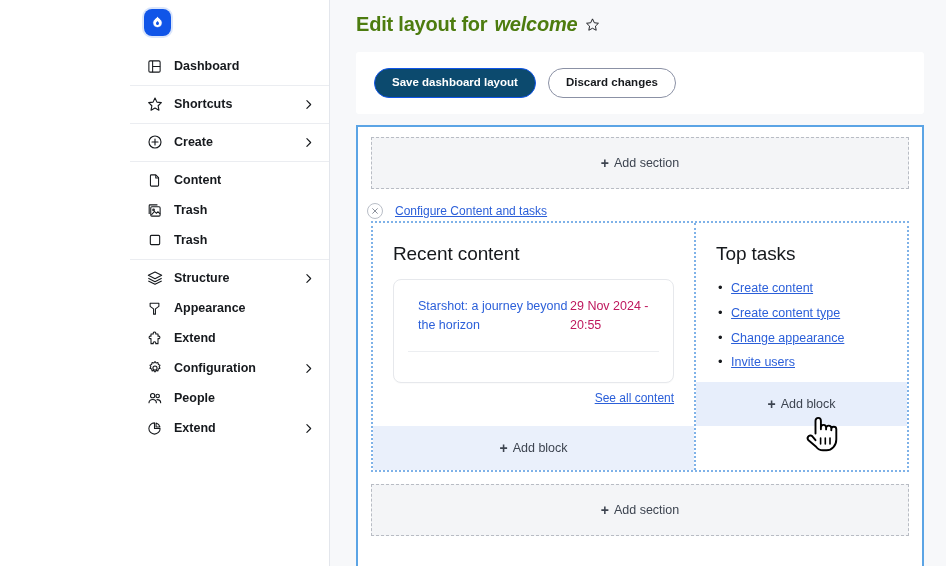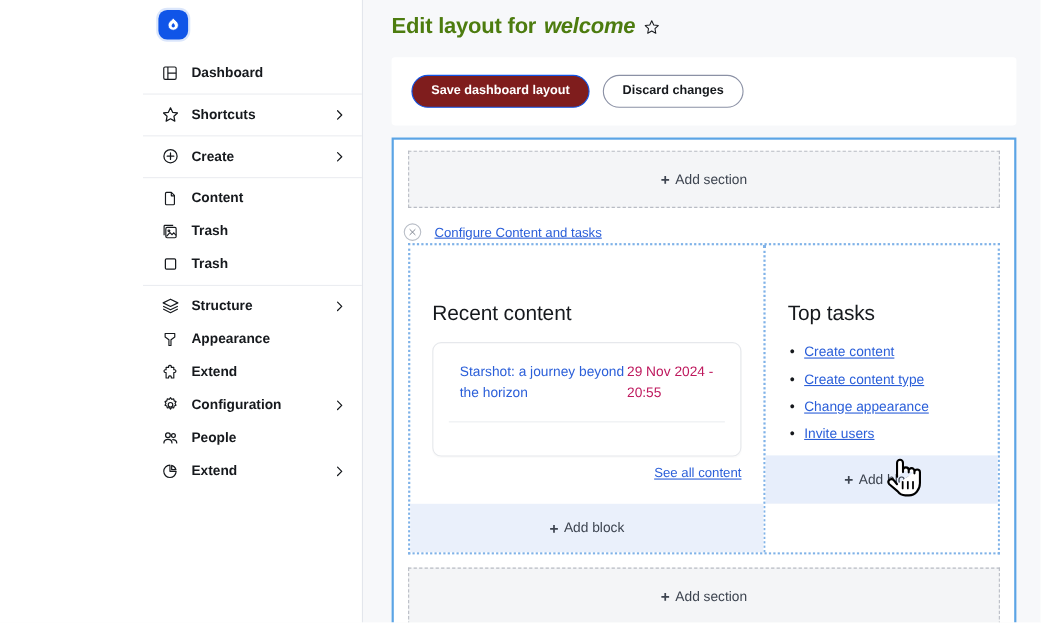--- a/index.html
+++ b/index.html
@@ -63,21 +63,21 @@
     background: #ffffff;
     border-radius: 3px;
     padding: 16px 0 16px 18px;
   }
   .btn-row { display: flex; gap: 12px; align-items: center; }
   .btn {
     font-size: 11.5px; font-weight: 700;
     border-radius: 18px; padding: 8px 17px;
     cursor: pointer; white-space: nowrap; line-height: 1;
   }
-  .btn-primary { background: #7f1d1d; color: #ffffff; border: 1px solid #1055e8; }
+  .btn-primary { background: #0c4a6e; color: #ffffff; border: 1px solid #1055e8; }
   .btn-secondary { background: #ffffff; color: #16191d; border: 1px solid #8b91a5; }
 
   
   .layout-region {
     position: absolute;
     left: 26px; right: 22px; top: 125px; bottom: -4px;
     border: 2px solid #5ba4e5;
     background: #ffffff;
     padding: 10px 13px 0 13px;
     overflow: hidden;
@@ -114,21 +114,21 @@
   }
   .col {
     position: relative; display: flex; flex-direction: column;
   }
   .col-left { flex: 0 0 60.5%; border-right: 2px dotted #7fb2e8; }
   .col-right { flex: 1 1 auto; }
   .col-body { flex: 1 1 auto; padding: 20px 20px 4px 20px; }
 
   .block-title {
     font-size: 19px; font-weight: 400; color: #16191d;
-    margin-bottom: 14px; letter-spacing: -0.1px; margin-top: 32px;
+    margin-bottom: 14px; letter-spacing: -0.1px;
   }
   .recent-card {
     border: 1px solid #e6e8ec; border-radius: 8px;
     background: #fff; padding: 0 14px;
     box-shadow: 0 1px 1px rgba(0,0,0,0.02);
   }
   .recent-row {
     display: flex; padding: 17px 8px 15px 10px;
     border-bottom: 1px solid #eceef1;
   }

